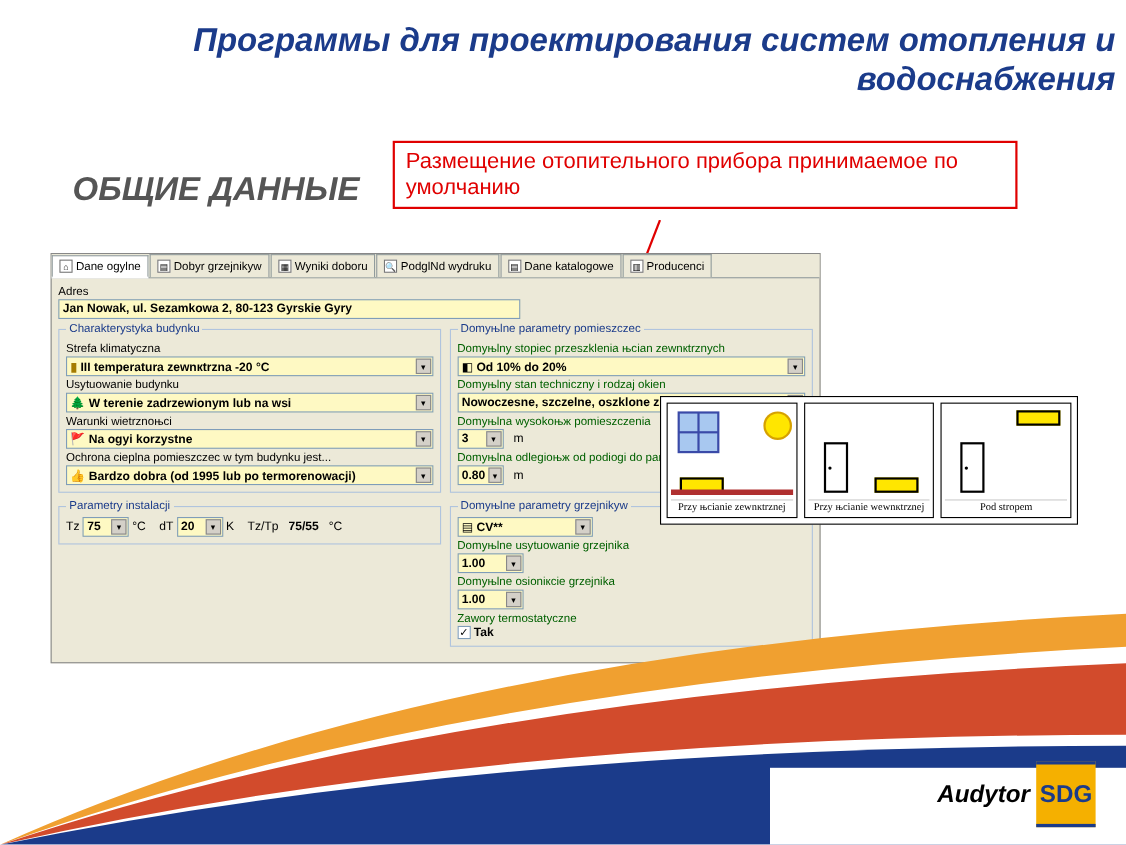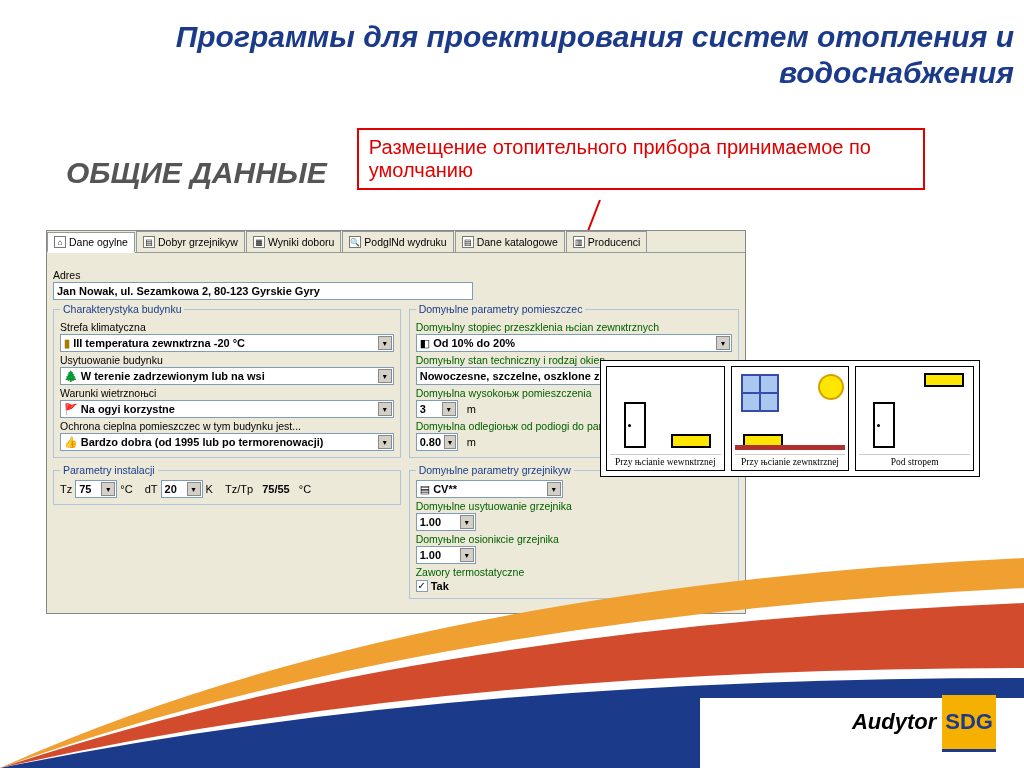--- a/index.html
+++ b/index.html
@@ -20,25 +20,25 @@
   .sect-title { font: italic 900 30px Arial; color:#555; }
   .callout { border:2px solid #e00000; color:#e00000; font-size:20px; padding:6px 10px; width:568px; position:relative;}
   .arrow-svg { position:absolute; left: 470px; top: 200px; pointer-events:none; }
 
   
   .app { position:absolute; left:46px; top:230px; width:700px; background:#ece9d8; border:1px solid #888; font: 11px Tahoma, sans-serif; color:#000;}
   .tabs { display:flex; background:#ece9d8; border-bottom:1px solid #919b9c; }
   .tab { display:flex; align-items:center; gap:3px; padding:3px 6px; border:1px solid #919b9c; border-bottom:none; background:#ece9d8; margin-right:1px; font-size:10.5px;}
   .tab.active { background:#fff; border-bottom:2px solid #fff; position:relative; top:1px;}
   .tab .ic { width:12px; height:12px; border:1px solid #777; background:#fff; font-size:8px; display:flex; align-items:center; justify-content:center;}
-  .body { padding:4px 6px 8px;margin-top:10px; }
+  .body { padding:4px 6px 8px; }
   .lbl { font-size:10.5px; margin:2px 0 1px; }
   .grn { color:#006000; }
   .field { display:flex; align-items:center; gap:3px; }
-  .input, .combo { background:#ffffff; border:1px solid #7f9db9; height:18px; font-size:11px; padding:0 3px; display:flex; align-items:center; }
+  .input, .combo { background:#fef9c3; border:1px solid #7f9db9; height:18px; font-size:11px; padding:0 3px; display:flex; align-items:center; }
   .combo { justify-content:space-between; }
   .combo .dd { width:14px; height:14px; background:#d4d0c8; border:1px solid #888; display:flex; align-items:center; justify-content:center; font-size:8px; margin:-1px -2px -1px 3px;}
   .num { width:42px; text-align:right;}
   fieldset { border:1px solid #b0c4de; padding:4px 6px 6px; margin:3px 0 6px; }
   legend { font-size:10.5px; color:#1b3b8a; padding:0 3px;}
   .cols { display:flex; gap:8px; }
   .col { flex:1; }
   .col.r { flex: .95;}
   .check { display:inline-flex; align-items:center; gap:3px;}
   .check .box { width:12px;height:12px;border:1px solid #7f9db9;background:#fff;display:flex;align-items:center;justify-content:center;font-size:10px;}
@@ -178,21 +178,21 @@
               </div>&nbsp;<span>m</span></div>
           <div class="lbl grn">Domyњlna odlegіoњж od podіogi do parap...</div>
           <div class="field"><div class="combo num">
                 <b>0.80</b>
                 <span class="dd">▾</span>
               </div>&nbsp;<span>m</span></div>
         </fieldset>
 
         <fieldset>
           <legend>Domyњlne parametry grzejnikуw</legend>
-          <div class="combo" style="width:147px">
+          <div class="combo" style="width:123px">
               <span>▤ <b>CV**</b></span>
               <span class="dd">▾</span>
             </div>
           <div class="lbl grn">Domyњlne usytuowanie grzejnika</div>
           <div class="combo num" style="width:60px">
               <b>1.00</b>
               <span class="dd">▾</span>
             </div>
           <div class="lbl grn">Domyњlne osіoniкcie grzejnika</div>
           <div class="combo num" style="width:60px">
@@ -207,38 +207,38 @@
         </fieldset>
       </div>
     </div>
   </div>
 </div>
 
 <div class="popup">
   <div class="popup-row">
     <div class="pop-cell">
       <div class="pop-img">
-        <div class="door" style="position:absolute;left:14px;bottom:2px"></div>
-        <div class="rad" style="position:absolute;bottom:2px;right:10px"></div>
-      </div>
-      <div class="pop-cap">Przy њcianie wewnкtrznej</div>
-    </div>
-    <div class="pop-cell">
-      <div class="pop-img">
         <div class="window">
             <div></div>
             <div></div>
             <div></div>
             <div></div>
           </div>
         <div style="position:absolute;right:3px;top:6px;" class="sun"></div>
         <div class="rad" style="position:absolute;bottom:2px;left:8px"></div>
         <div style="position:absolute;bottom:0;left:0;right:0;border-top:5px solid #b03030"></div>
       </div>
       <div class="pop-cap">Przy њcianie zewnкtrznej</div>
+    </div>
+    <div class="pop-cell">
+      <div class="pop-img">
+        <div class="door" style="position:absolute;left:14px;bottom:2px"></div>
+        <div class="rad" style="position:absolute;bottom:2px;right:10px"></div>
+      </div>
+      <div class="pop-cap">Przy њcianie wewnкtrznej</div>
     </div>
     <div class="pop-cell">
       <div class="pop-img">
         <div class="door" style="position:absolute;left:14px;bottom:2px"></div>
         <div class="rad ceiling-rad"></div>
       </div>
       <div class="pop-cap">Pod stropem</div>
     </div>
   </div>
 </div>

